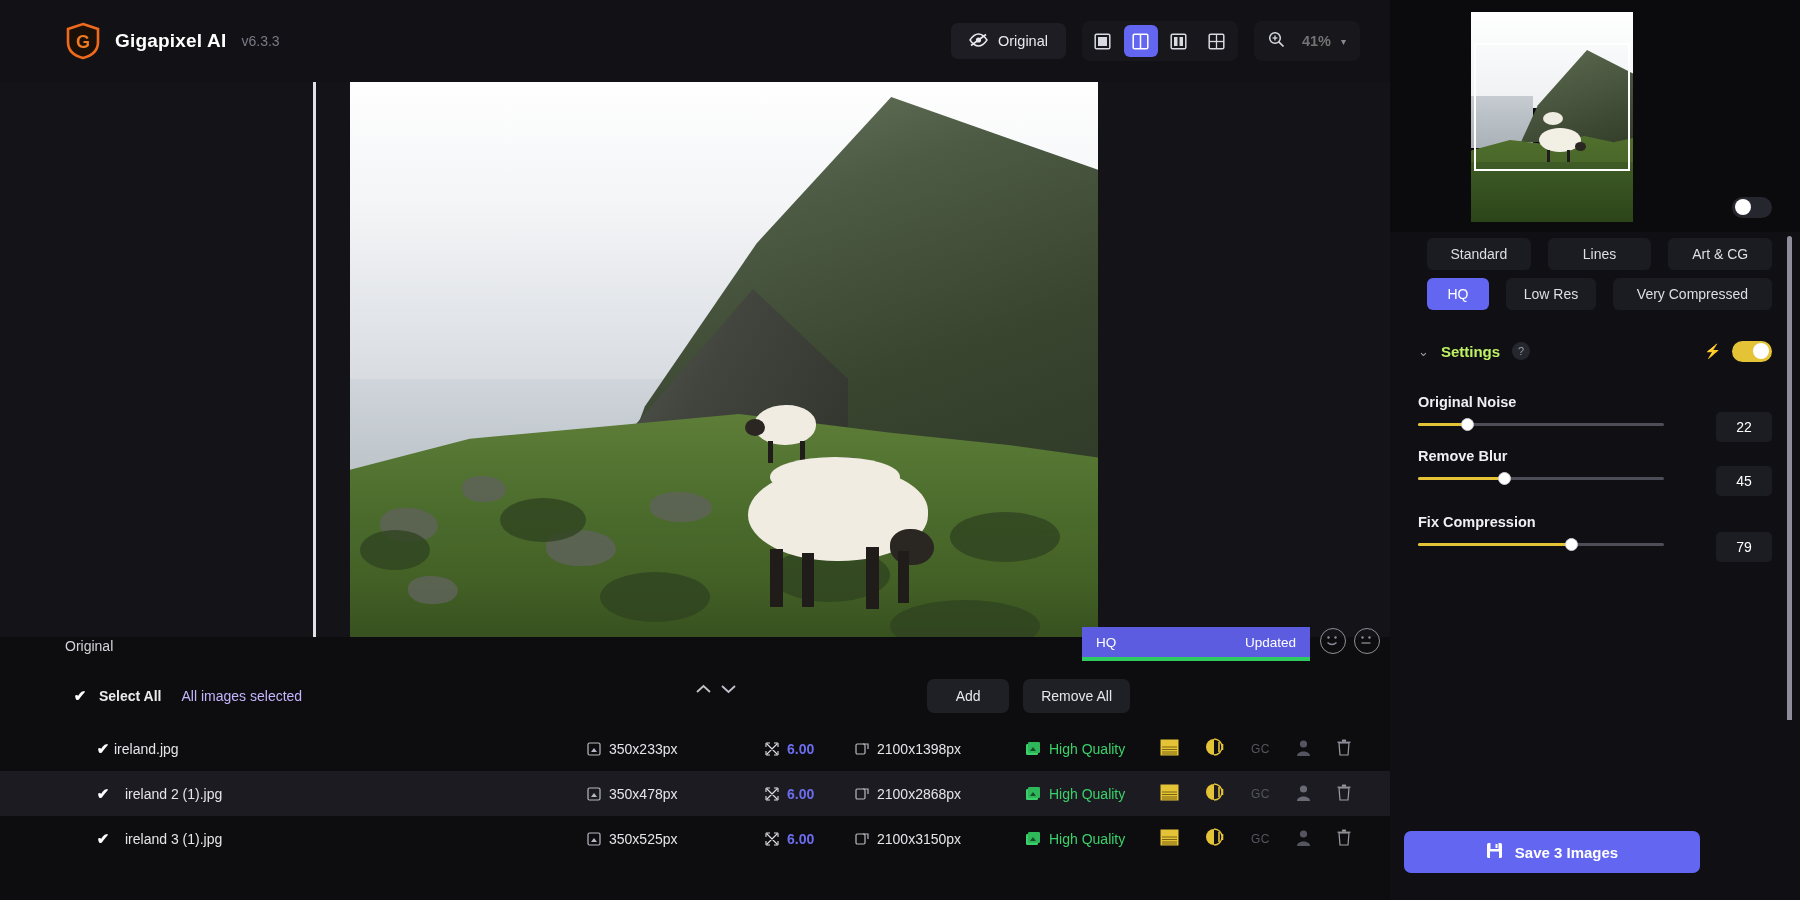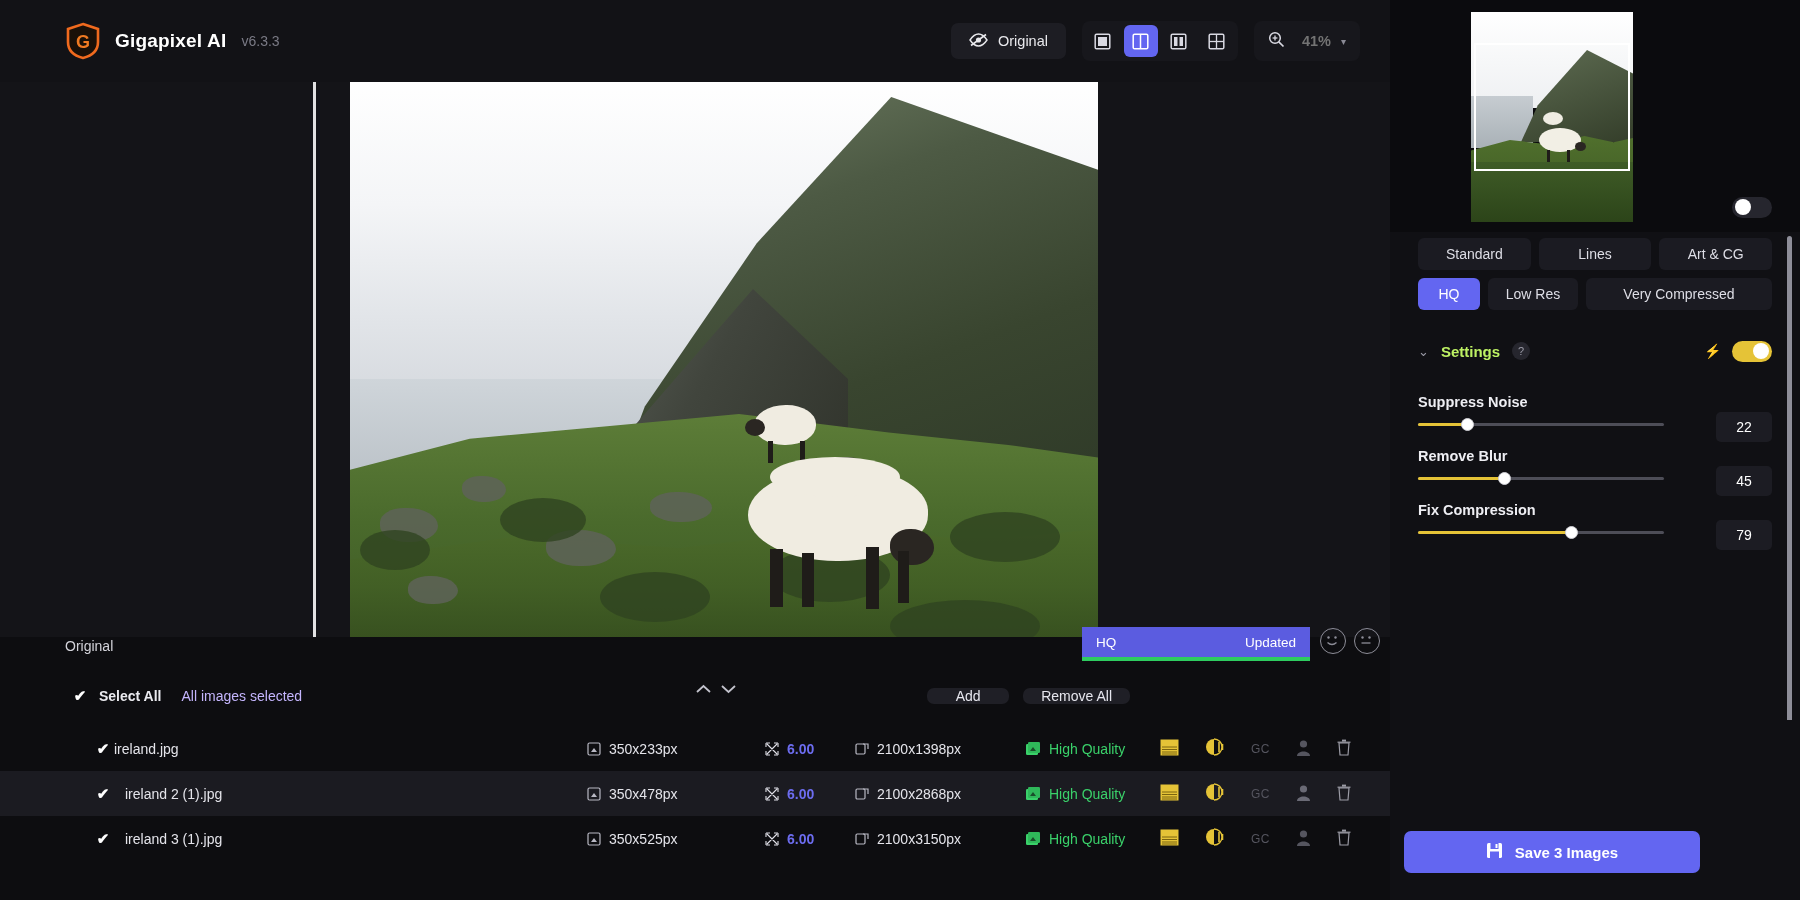--- a/index.html
+++ b/index.html
@@ -123,21 +123,21 @@
   .selall { display: flex; align-items: center; gap: 11px; margin-left: 72px; cursor: pointer; }
   .chk {
     width: 16px; height: 16px; display:flex; align-items:center; justify-content:center;
     color: #fff; font-size: 15px; font-weight: bold;
   }
   .selall-label { font-size: 14px; font-weight: bold; color: #eaeaef; }
   .selinfo { font-size: 14px; color: #c4b5fd; margin-left: 20px; }
   .navchev { position: absolute; left: 695px; top: 681px; display: flex; gap: 8px; color: #c2c2cc; cursor: pointer; }
   .filebtns { margin-left: auto; display: flex; gap: 14px; padding-right: 260px; }
   .gbtn {
-    background: #1f1f26; border-radius: 7px; height: 16px; min-width: 82px;
+    background: #1f1f26; border-radius: 7px; height: 34px; min-width: 82px;
     display: flex; align-items: center; justify-content: center;
     font-size: 14px; color: #e6e6ee; cursor: pointer; padding: 0 18px;
   }
 
   .filelist { position: absolute; left: 0; top: 726px; width: 1390px; }
   .frow {
     position: relative; height: 45px; display: flex; align-items: center;
     font-size: 14px; color: #e4e4ea;
   }
   .frow.alt { background: #1b1b21; }
@@ -179,21 +179,21 @@
     margin-left: auto; background: #1e1e25; border-radius: 7px; height: 32px;
     display: flex; align-items: center; gap: 9px; padding: 0 18px;
     font-size: 14px; color: #eaeaf0; cursor: pointer;
   }
   .seg {
     display: flex; gap: 8px; margin: 10px 28px 0 28px;
   }
   .seg .s {
     flex: 1; height: 32px; border-radius: 6px; background: #1b1b22;
     display: flex; align-items: center; justify-content: center;
-    font-size: 14px; color: #dedee6; cursor: pointer;
+    font-size: 14px; color: #dedee6; cursor: pointer; margin-left: 9px;
   }
   .seg .s.active { background: #6366f1; color: #fff; }
   .scalerow {
     display: flex; gap: 8px; margin: 14px 28px 0 28px;
   }
   .scalerow .s {
     flex: 1; height: 32px; border-radius: 6px; background: #1b1b22;
     display: flex; align-items: center; justify-content: center;
     font-size: 13px; color: #dedee6; cursor: pointer;
   }
@@ -682,38 +682,38 @@
       <span class="qmark">?</span>
       <span class="toggle-off">
         <span class="bolt on">⚡</span>
         <span class="tg on">
             <span class="knob"></span>
           </span>
       </span>
     </div>
 
     <div class="sliderblock" style="margin-top:22px;">
-      <div class="sl-label">Suppress Noise</div>
+      <div class="sl-label">Original Noise</div>
       <div class="sl-track">
         <div class="sl-fill" style="width:20%;"></div>
         <div class="sl-knob" style="left:calc(20% - 6px);"></div>
       </div>
       <div class="sl-box">22</div>
     </div>
 
     <div class="sliderblock" style="margin-top:22px;">
       <div class="sl-label">Remove Blur</div>
       <div class="sl-track">
         <div class="sl-fill" style="width:35%;"></div>
         <div class="sl-knob" style="left:calc(35% - 6px);"></div>
       </div>
       <div class="sl-box">45</div>
     </div>
 
-    <div class="sliderblock" style="margin-top:22px;">
+    <div class="sliderblock" style="margin-top:34px;">
       <div class="sl-label">Fix Compression</div>
       <div class="sl-track">
         <div class="sl-fill" style="width:62%;"></div>
         <div class="sl-knob" style="left:calc(62% - 6px);"></div>
       </div>
       <div class="sl-box">79</div>
     </div>
 
     <div class="rscroll"></div>
   </div>

